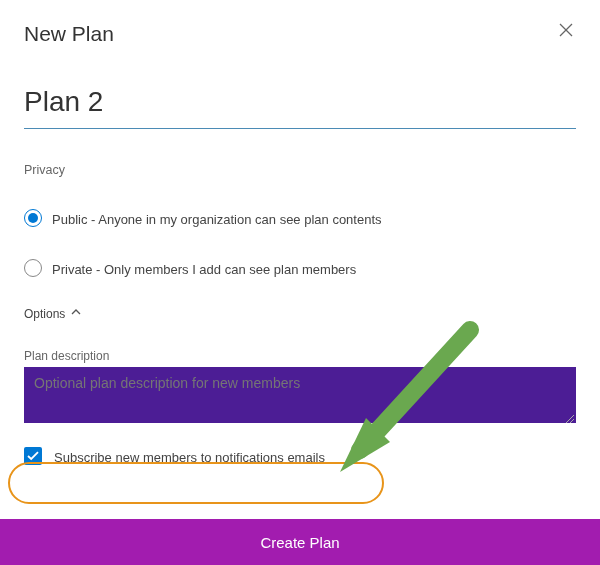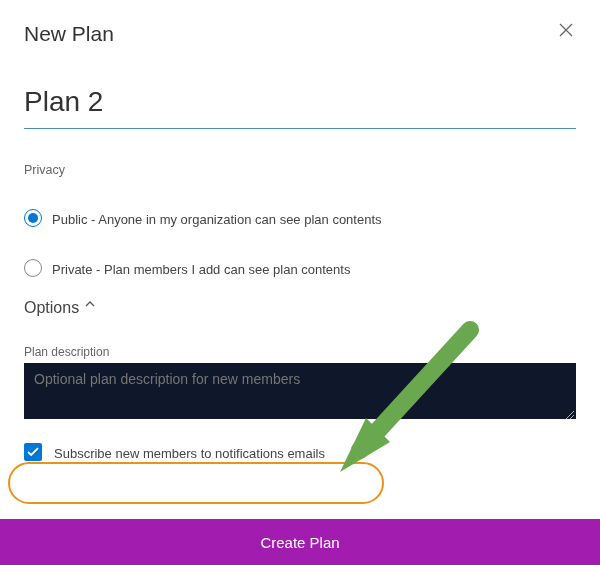--- a/index.html
+++ b/index.html
@@ -98,22 +98,22 @@
     transform: translate(-50%, -50%);
   }
   .radio-label {
     font-size: 13px;
     color: #444;
   }
 
   .options-toggle {
     display: flex;
     align-items: flex-start;
-    margin-top: 22px;
-    font-size: 16px;
+    margin-top: 30px;
+    font-size: 12px;
     color: #444;
     cursor: pointer;
     gap: 6px;
   }
   .chevron {
     width: 10px;
     height: 10px;
     display: inline-flex;
     align-items: center;
     justify-content: center;
@@ -123,21 +123,21 @@
     font-size: 12px;
     color: #666;
     margin-top: 28px;
     margin-bottom: 4px;
   }
   .desc-area {
     width: 100%;
     height: 56px;
     resize: none;
     border: none;
-    background: #0f172a;
+    background: #4c1d95;
     font-size: 14px;
     font-family: inherit;
     color: #888;
     padding: 8px 10px;
     outline: none;
     position: relative;
   }
   .desc-wrapper {
     position: relative;
     width: 100%;
@@ -235,21 +235,21 @@
 
   <div class="radio-row">
     <div class="radio-outer selected">
       <div class="radio-inner"></div>
     </div>
     <div class="radio-label">Public - Anyone in my organization can see plan contents</div>
   </div>
 
   <div class="radio-row">
     <div class="radio-outer unselected"></div>
-    <div class="radio-label">Private - Plan members I add can see plan contents</div>
+    <div class="radio-label">Private - Only members I add can see plan members</div>
   </div>
 
   <div class="options-toggle">
     <span>Options</span>
     <span class="chevron">
       <svg viewBox="0 0 10 10" width="10" height="10">
         <polyline points="1,7 5,3 9,7" fill="none" stroke="#555" stroke-width="1.3"></polyline>
       </svg>
     </span>
   </div>

